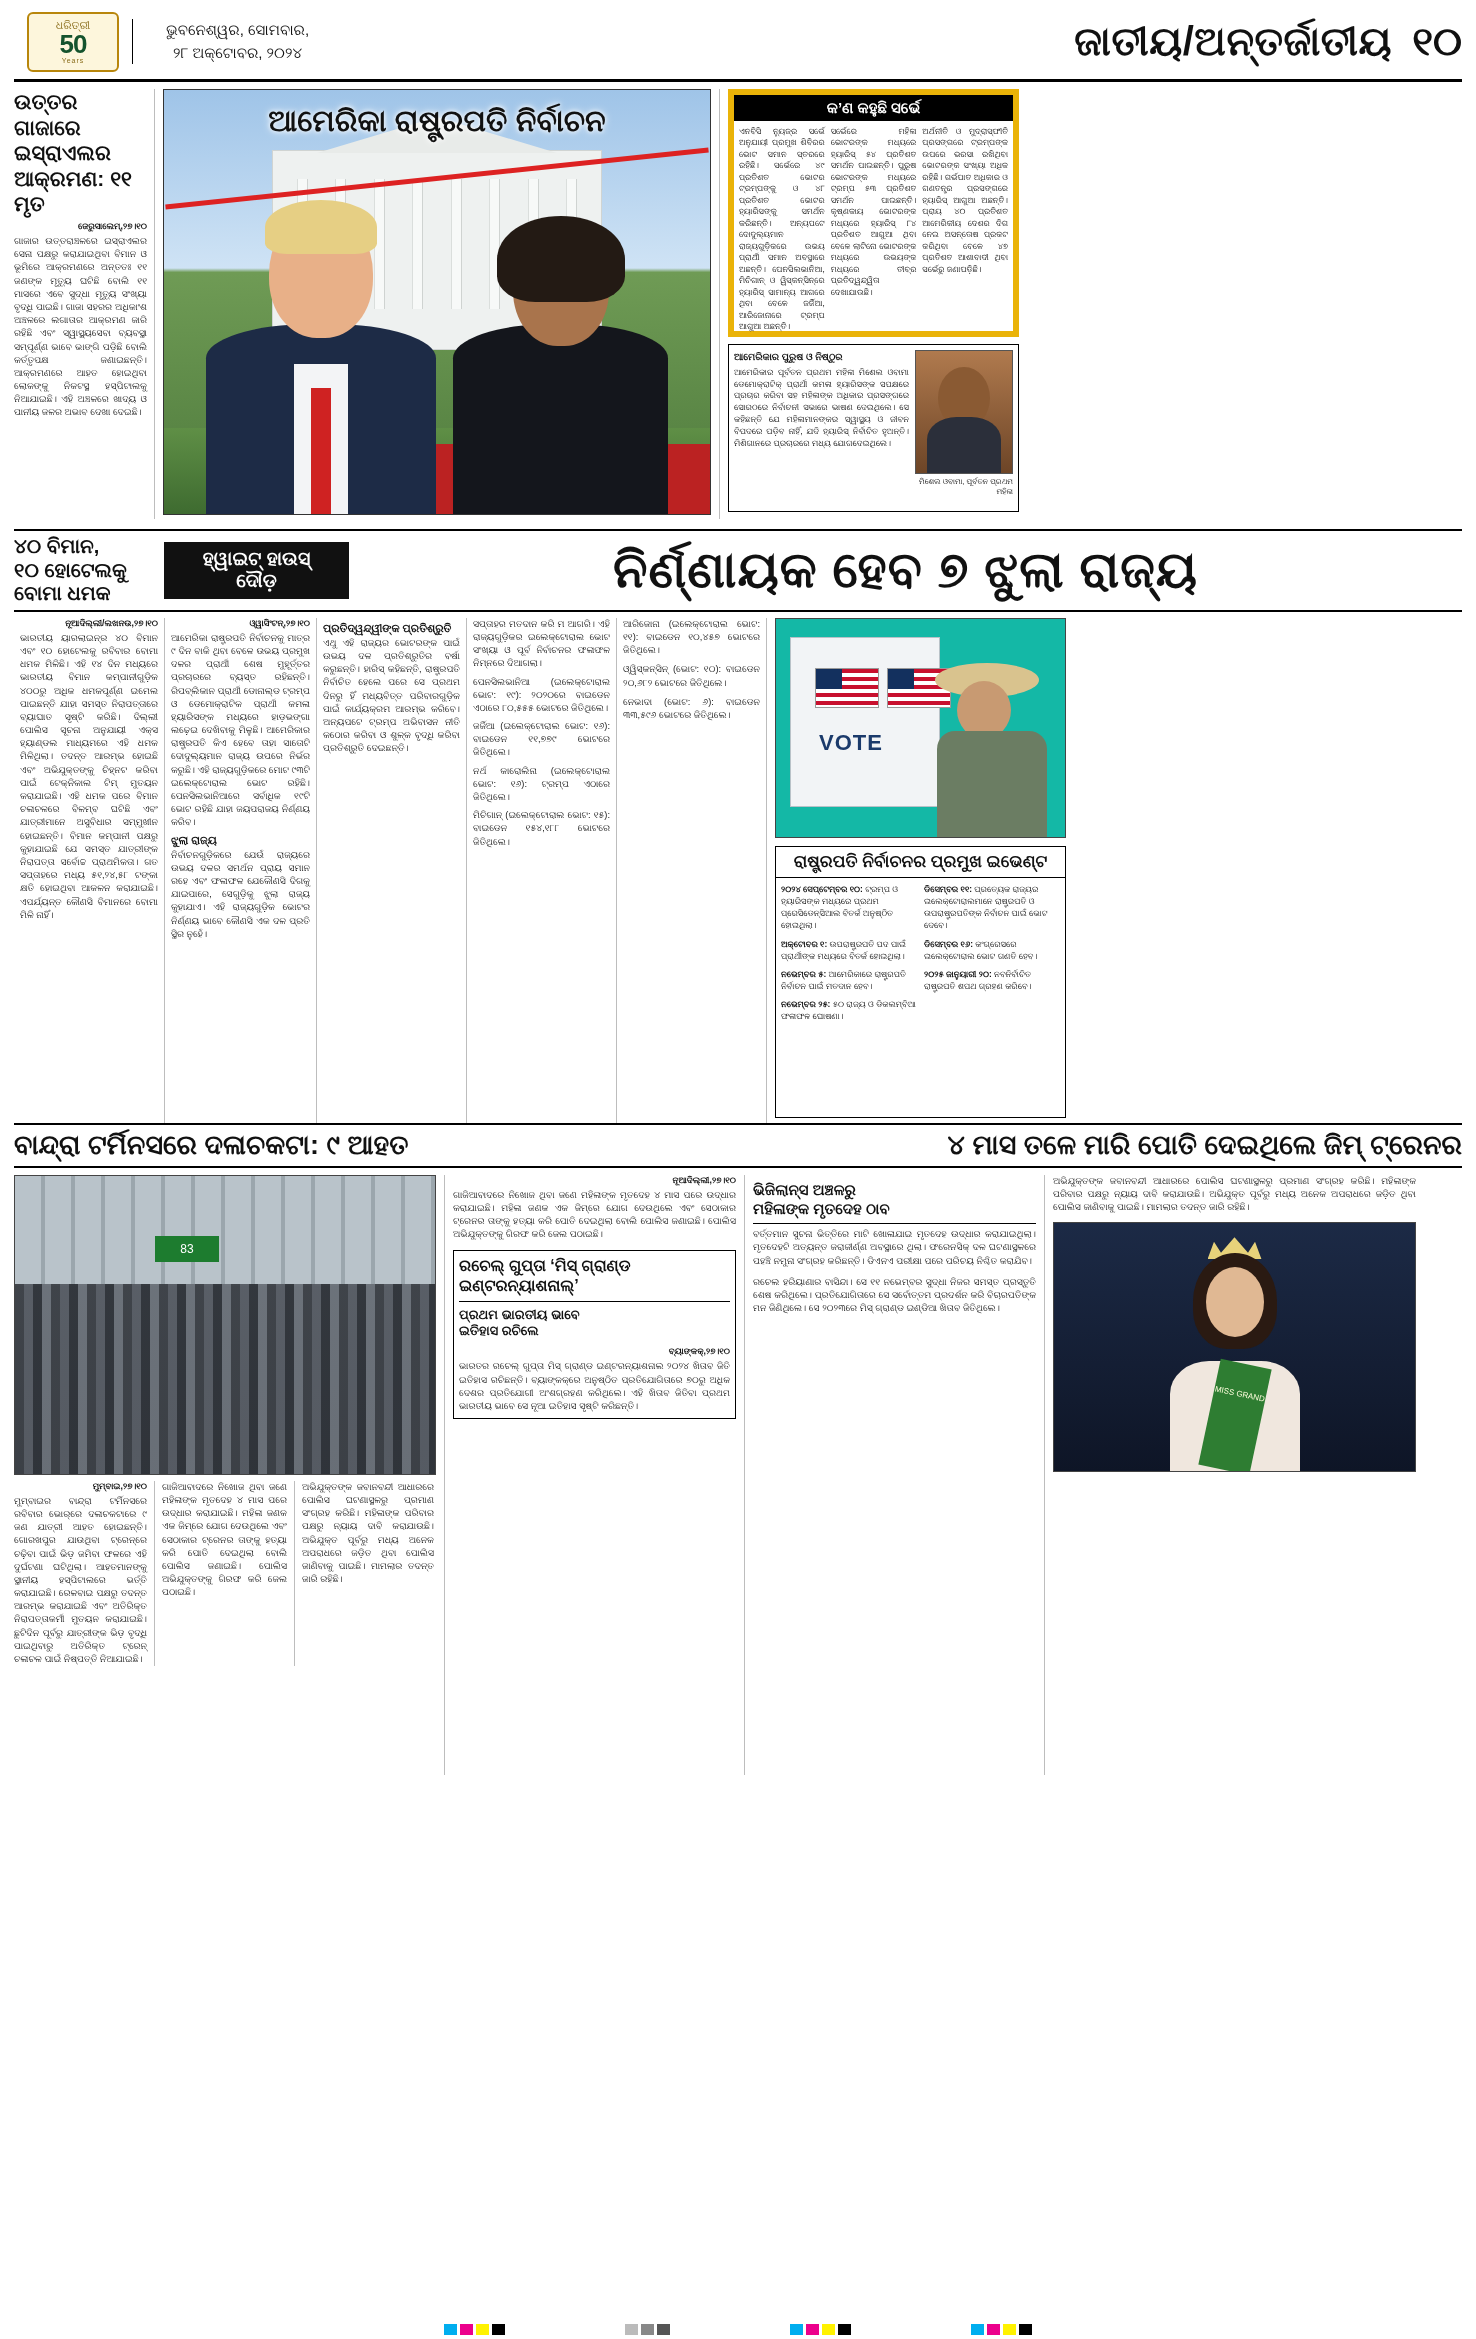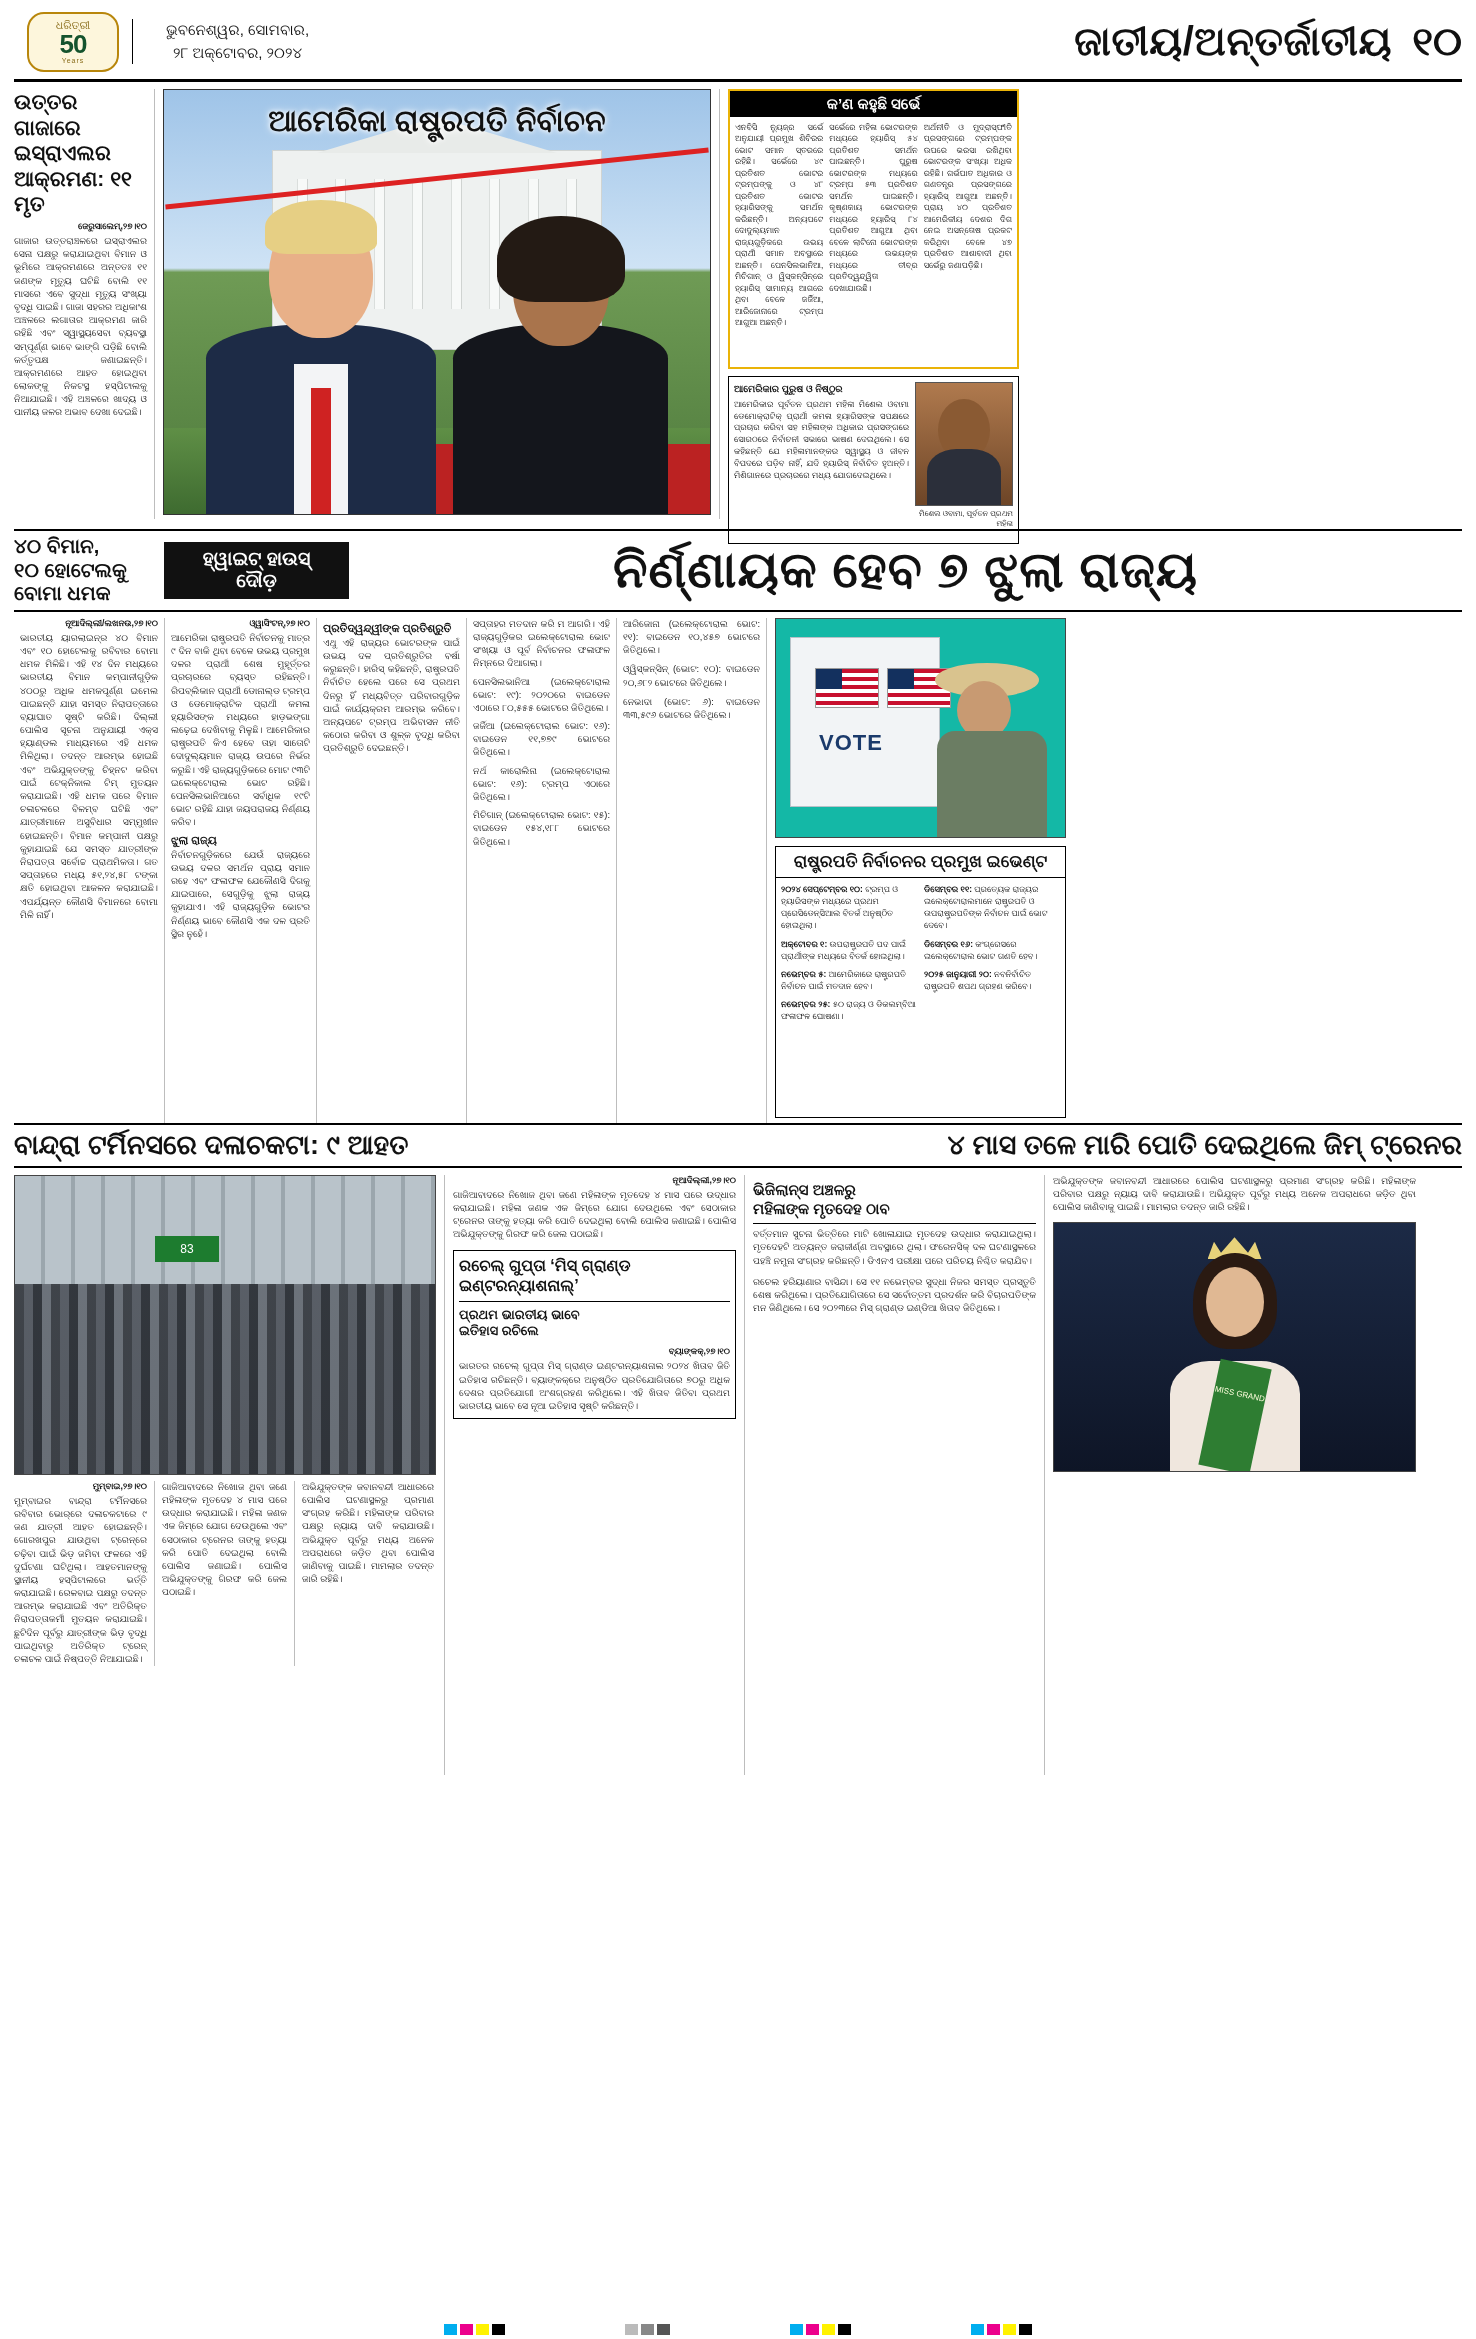--- a/index.html
+++ b/index.html
@@ -11,21 +11,21 @@
     color:#111;
     position:relative;
     overflow:hidden;
   }
   .page { width:1476px; height:2339px; position:relative; padding:8px 14px; }
 
   
   .masthead { display:flex; align-items:center; height:74px; border-bottom:3px solid #000; padding-bottom:4px; }
   .logo-wrap { width:118px; display:flex; align-items:center; justify-content:center; }
   .logo {
-    width:92px; height:60px; border:2px solid #b8860b; border-radius:17px;
+    width:92px; height:60px; border:2px solid #b8860b; border-radius:6px;
     background:#fdf6dc; display:flex; flex-direction:column; align-items:center; justify-content:center;
     color:#8a6d1b; line-height:1;text-align:right;
   }
   .logo .top { font-size:11px; }
   .logo .num { font-size:26px; font-weight:bold; color:#14532d; letter-spacing:-1px; }
   .logo .yrs { font-size:7px; letter-spacing:1px; }
   .mast-date { flex:0 0 210px; border-left:1px solid #000; border-right:0; padding:0 10px; text-align:center; font-size:15px; line-height:1.5; }
   .mast-title { flex:1; text-align:right; font-size:40px; font-weight:bold; letter-spacing:0.5px; padding-right:6px; }
   .mast-page { width:64px; text-align:right; font-size:40px; font-weight:bold; }
   .vline { border-left:1px solid #bdbdbd; }
@@ -63,21 +63,21 @@
   .fig-b { right:42px; width:215px; height:290px; }
   .suit { position:absolute; bottom:0; width:100%; height:190px; background:#1d2b46; border-radius:46% 46% 0 0 / 18% 18% 0 0; }
   .suit.b { background:#14161c; }
   .shirt { position:absolute; bottom:0; left:50%; transform:translateX(-50%); width:54px; height:150px; background:#f3f4f6; }
   .tie { position:absolute; bottom:0; left:50%; transform:translateX(-50%); width:20px; height:126px; background:#cf2222; }
   .head { position:absolute; left:50%; transform:translateX(-50%); bottom:176px; width:104px; height:128px; border-radius:50% 50% 46% 46%; background:#e8b088; }
   .head.b { background:#a9744c; bottom:168px; width:96px; height:120px; }
   .hair { position:absolute; left:50%; transform:translateX(-50%); top:-10px; width:112px; height:54px; border-radius:50% 50% 20% 20%; background:#e6cf84; }
   .hair.b { background:#231a14; width:128px; height:86px; border-radius:50% 50% 30% 30%; }
 
-  .survey-box { border:2px solid #eab308; height:280px; }
+  .survey-box { border:6px solid #eab308; height:248px; }
   .survey-head { background:#000; color:#fff; font-size:15px; font-weight:bold; text-align:center; padding:4px 0; }
   .survey-body { display:flex; padding:5px; gap:6px; }
   .survey-body .c { flex:1; font-size:8.2px; line-height:1.4; text-align:justify; }
   .mini-box { border:1px solid #000; margin-top:7px; display:flex; padding:5px; gap:6px; height:168px; }
   .mini-box .txt { flex:1; font-size:8.4px; line-height:1.42; text-align:justify; }
   .mini-box .photo { width:98px; }
   .portrait { width:98px; height:124px; background:linear-gradient(#b07a4e,#6d4527); border:1px solid #555; position:relative; overflow:hidden; }
   .portrait:after { content:""; position:absolute; left:50%; transform:translateX(-50%); bottom:0; width:74px; height:56px; background:#2b2f3a; border-radius:40% 40% 0 0; }
   .portrait:before { content:""; position:absolute; left:50%; transform:translateX(-50%); top:16px; width:52px; height:62px; border-radius:50%; background:#8a5a33; }
   .cap { font-size:7.6px; text-align:right; margin-top:3px; }

